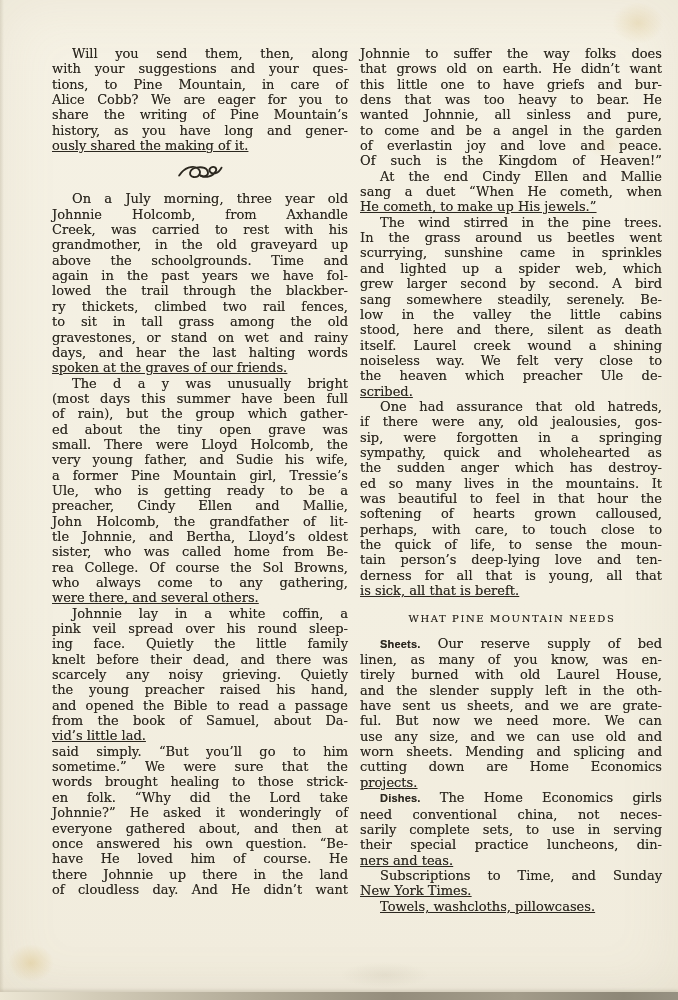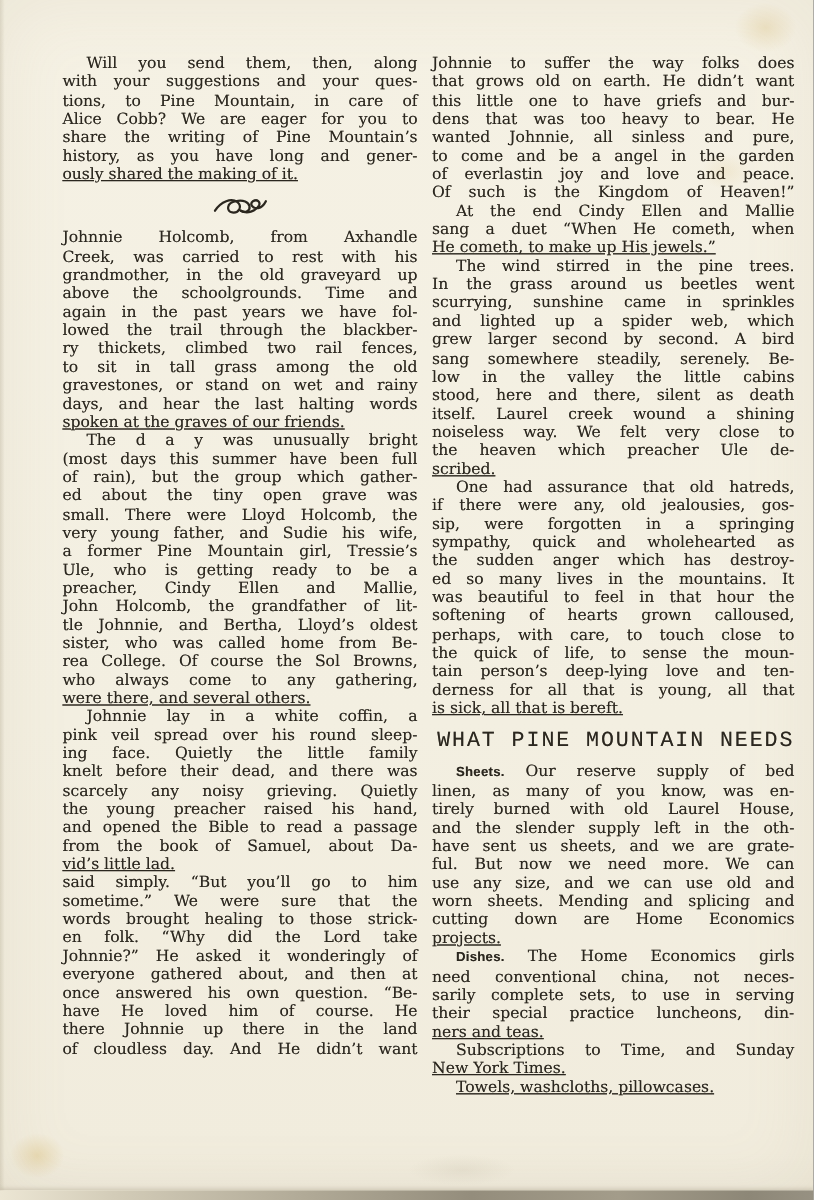--- a/index.html
+++ b/index.html
@@ -32,25 +32,24 @@
   .line.endline{text-align-last:left;text-decoration:underline;}
   .line.indent{text-indent:20px;}
   b.lead{
     font-family:"Liberation Sans","DejaVu Sans",sans-serif;
     font-weight:700;
     font-size:11px;
     letter-spacing:0.2px;
   }
   .heading{
     margin:13px 0 9px 2px;
-    font-size:18px;
+    font-size:10px;
     letter-spacing:1.6px;
-    text-align:right;
+    text-align:center;
     white-space:nowrap;
-    font-family:Liberation Mono, monospace;
   }
   .ornament{
     height:38px;
     display:flex;align-items:center;justify-content:center;
   }
   .ornament svg{display:block;}
   .bottom-edge{
     position:absolute;left:0;bottom:0;width:678px;height:8px;
     background:linear-gradient(90deg,#ece6d4 0%,#d3ccb8 14%,#b0a996 38%,#948d7c 58%,#a39c8a 76%,#8d8777 92%,#979182 100%);
     box-shadow:0 -2px 3px rgba(150,140,115,0.25);
@@ -87,20 +86,21 @@
         </div>
         <div class="ornament">
           <svg width="46" height="22" viewBox="0 0 64 30">
             <g fill="none" stroke="#2b271f" stroke-width="2.6" stroke-linecap="round">
               <path d="M3 20 C 10 9, 22 5, 29 10 C 35 15, 31 23, 23 22 C 16 21, 16 11, 27 9 C 36 7, 42 10, 43 15 C 44 20, 38 23, 33 20"></path>
               <path d="M33 20 C 40 24, 50 21, 54 14 C 56 10, 52 6, 47 9 C 43 12, 46 18, 53 17 C 58 16, 60 13, 62 9"></path>
             </g>
           </svg>
         </div>
         <div class="para">
+          <div class="line indent">On a July morning, three year old</div>
           <div class="line">Johnnie Holcomb, from Axhandle</div>
           <div class="line">Creek, was carried to rest with his</div>
           <div class="line">grandmother, in the old graveyard up</div>
           <div class="line">above the schoolgrounds. Time and</div>
           <div class="line">again in the past years we have fol-</div>
           <div class="line">lowed the trail through the blackber-</div>
           <div class="line">ry thickets, climbed two rail fences,</div>
           <div class="line">to sit in tall grass among the old</div>
           <div class="line">gravestones, or stand on wet and rainy</div>
           <div class="line">days, and hear the last halting words</div>

